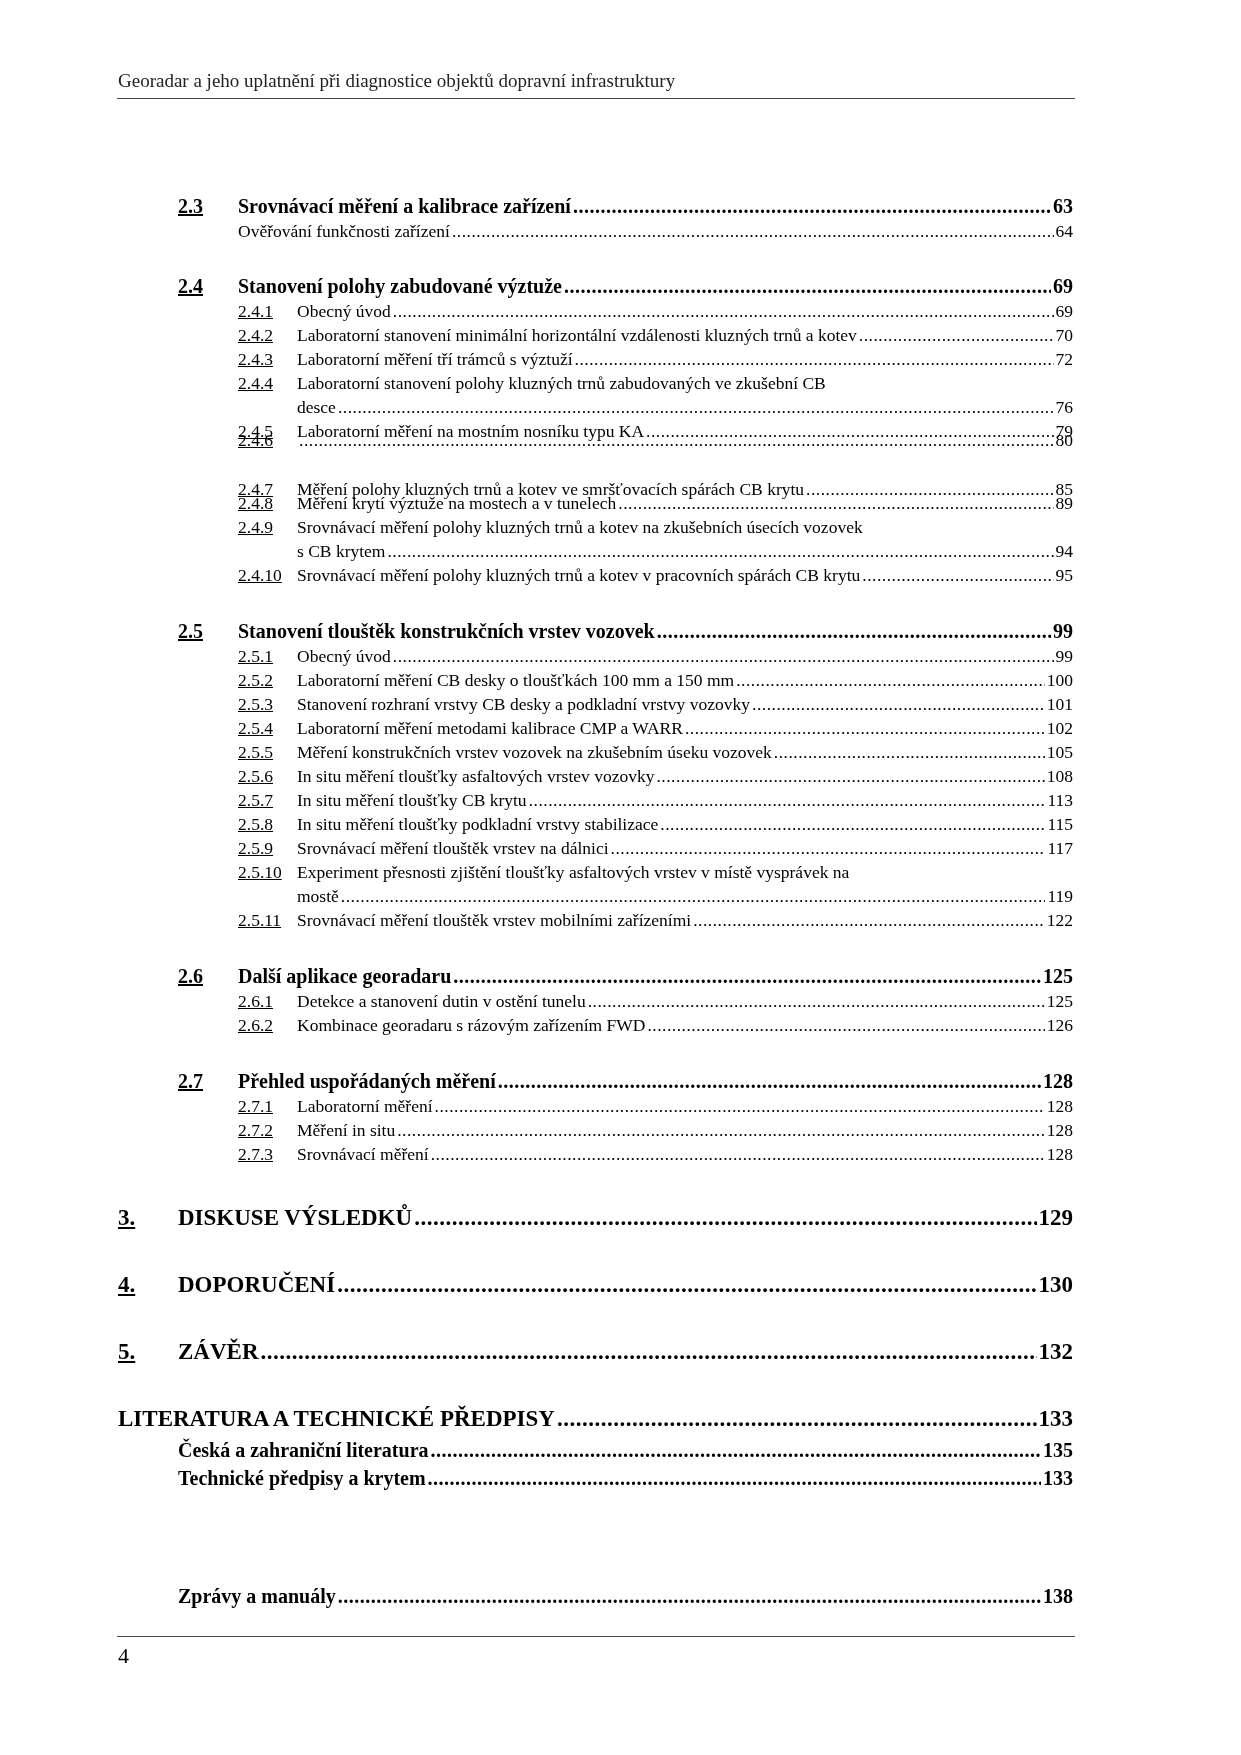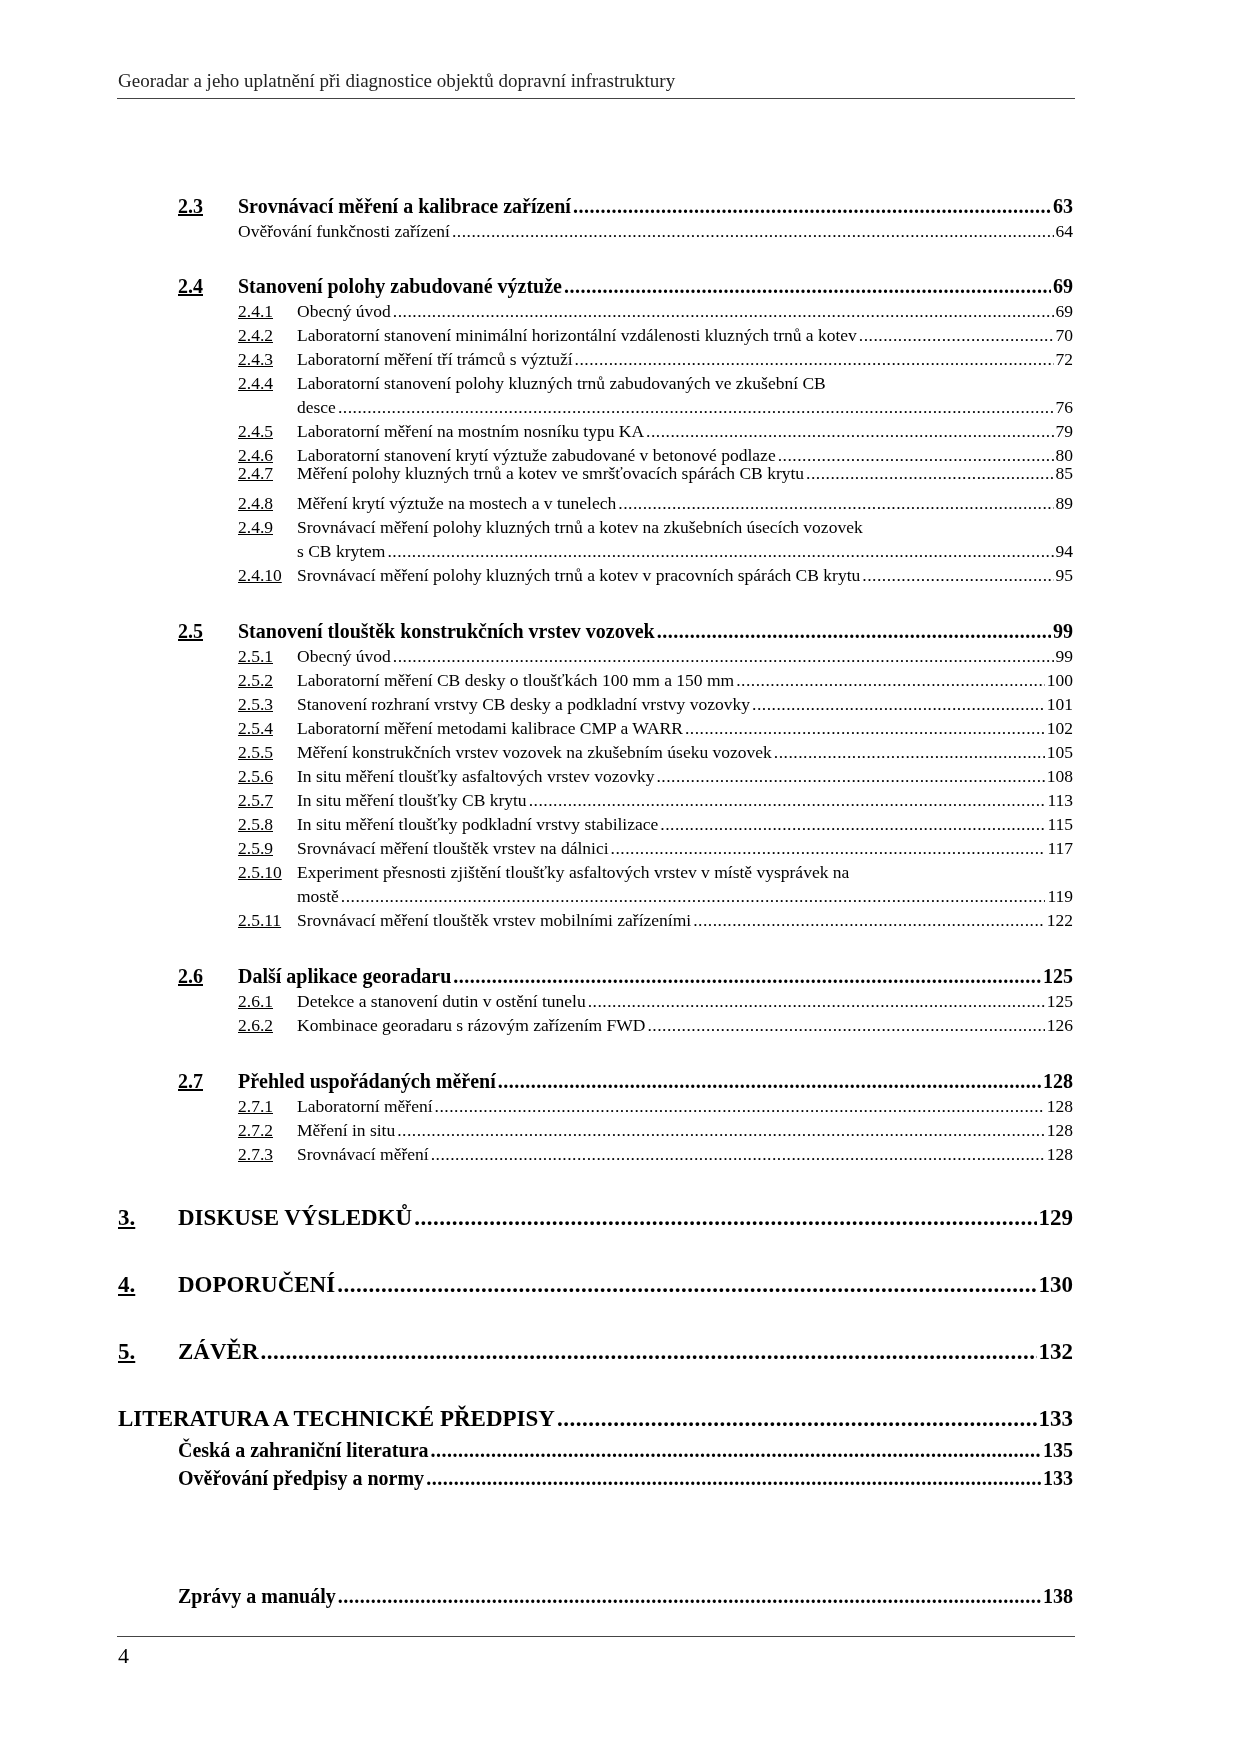--- a/index.html
+++ b/index.html
@@ -82,25 +82,24 @@
   <span class="page">76</span>
 </div>
 <div class="toc-line lvl3" style="top:406px">
   <span class="num">2.4.5</span>
   <span class="title">Laboratorní měření na mostním nosníku typu KA</span>
   <span class="leader"></span>
   <span class="page">79</span>
 </div>
 <div class="toc-line lvl3" style="top:430px">
   <span class="num">2.4.6</span>
-  <span class="title">Laboratorní stanovení krytí výztuže zabudované v betonové podlaze</span>
   <span class="leader"></span>
   <span class="page">80</span>
 </div>
-<div class="toc-line lvl3" style="top:448px">
+<div class="toc-line lvl3" style="top:464px">
   <span class="num">2.4.7</span>
   <span class="title">Měření polohy kluzných trnů a kotev ve smršťovacích spárách CB krytu</span>
   <span class="leader"></span>
   <span class="page">85</span>
 </div>
 <div class="toc-line lvl3" style="top:478px">
   <span class="num">2.4.8</span>
   <span class="title">Měření krytí výztuže na mostech a v tunelech</span>
   <span class="leader"></span>
   <span class="page">89</span>
@@ -259,21 +258,21 @@
   <span class="leader"></span>
   <span class="page">132</span>
 </div>
 
 <div class="toc-line lvl1-wide" style="top:1391px">
   <span class="title">LITERATURA A TECHNICKÉ PŘEDPISY</span>
   <span class="leader"></span>
   <span class="page">133</span>
 </div>
 <div class="toc-line lit-sub" style="top:1452px">
-  <span class="title">Ověřování předpisy a normy</span>
+  <span class="title">Technické předpisy a krytem</span>
   <span class="leader"></span>
   <span class="page">133</span>
 </div>
 <div class="toc-line lit-sub" style="top:1424px">
   <span class="title">Česká a zahraniční literatura</span>
   <span class="leader"></span>
   <span class="page">135</span>
 </div>
 <div class="toc-line lit-sub" style="top:1570px">
   <span class="title">Zprávy a manuály</span>

